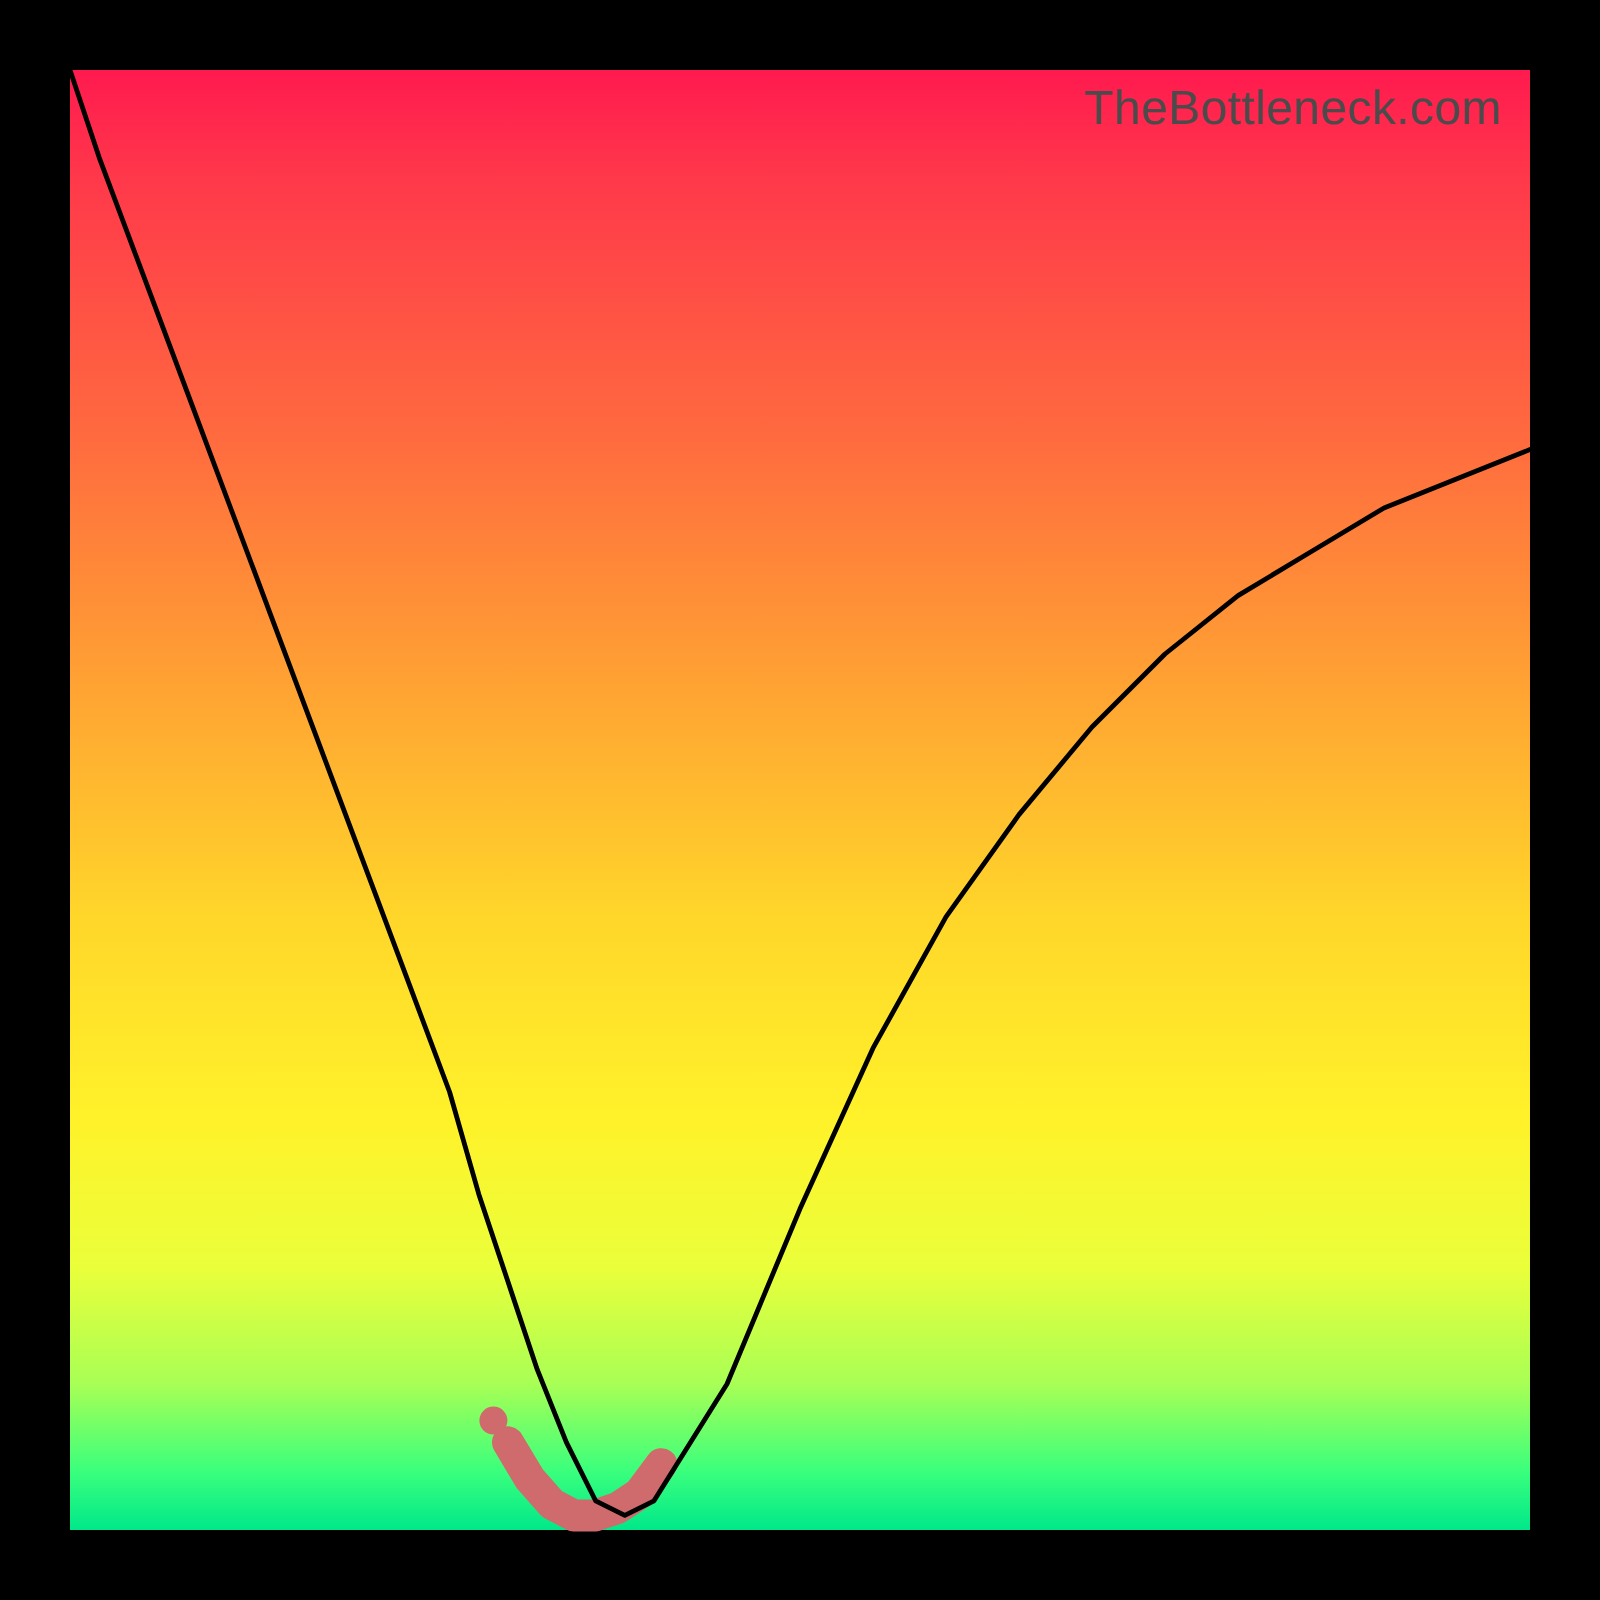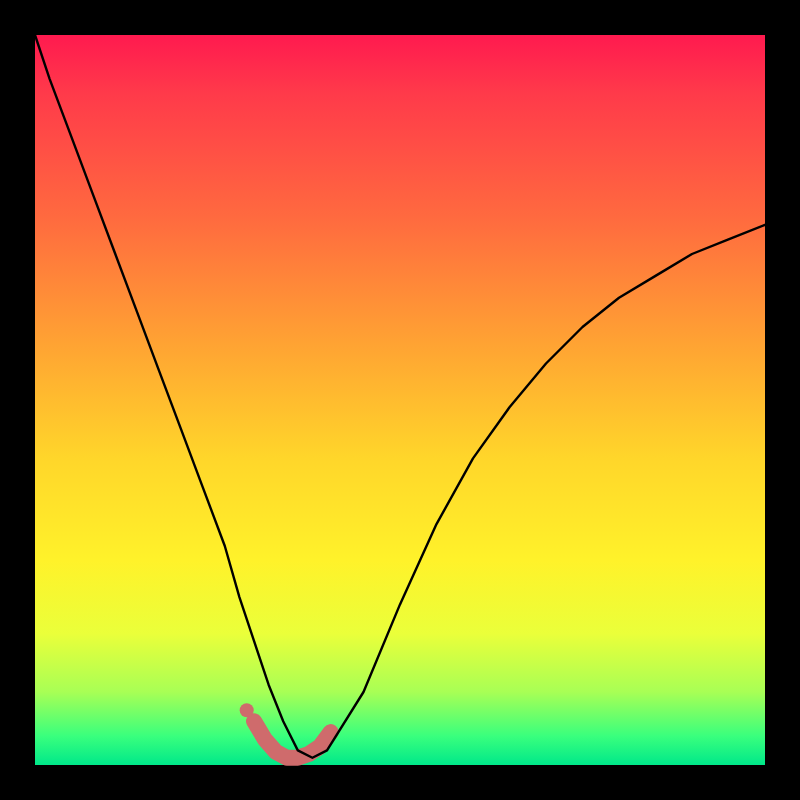--- a/index.html
+++ b/index.html
@@ -72,20 +72,21 @@
     fill: #cf6b6c;
   }
 </style>
 </head>
 <body>
 
 <div class="frame">
 
   <div class="plot-area">
 
+    <div class="watermark">TheBottleneck.com</div>
 
     <svg class="curves" viewBox="0 0 730 730" preserveAspectRatio="none">
 
       <path class="pink-seg" d="M 219.0 686.2 L 229.9 704.4 L 240.9 716.9 L 251.8 722.7 L 262.8 722.7 L 273.8 719.0 L 284.7 711.8 L 295.7 697.1"></path>
 
       <circle class="pink-dot" r="7" cx="211.7" cy="675.3"></circle>
 
       <path class="thin-line" d="M 0.0 0.0 L 14.6 43.8 L 36.5 102.2 L 58.4 160.6 L 80.3 219.0 L 102.2 277.4 L 124.1 335.8 L 146.0 394.2 L 167.9 452.6 L 189.8 511.0 L 204.4 562.1 L 219.0 605.9 L 233.6 649.7 L 248.2 686.2 L 262.8 715.4 L 277.4 722.7 L 292.0 715.4 L 328.5 657.0 L 365.0 569.4 L 401.5 489.1 L 438.0 423.4 L 474.5 372.3 L 511.0 328.5 L 547.5 292.0 L 584.0 262.8 L 620.5 240.9 L 657.0 219.0 L 693.5 204.4 L 730.0 189.8"></path>
 
     </svg>

